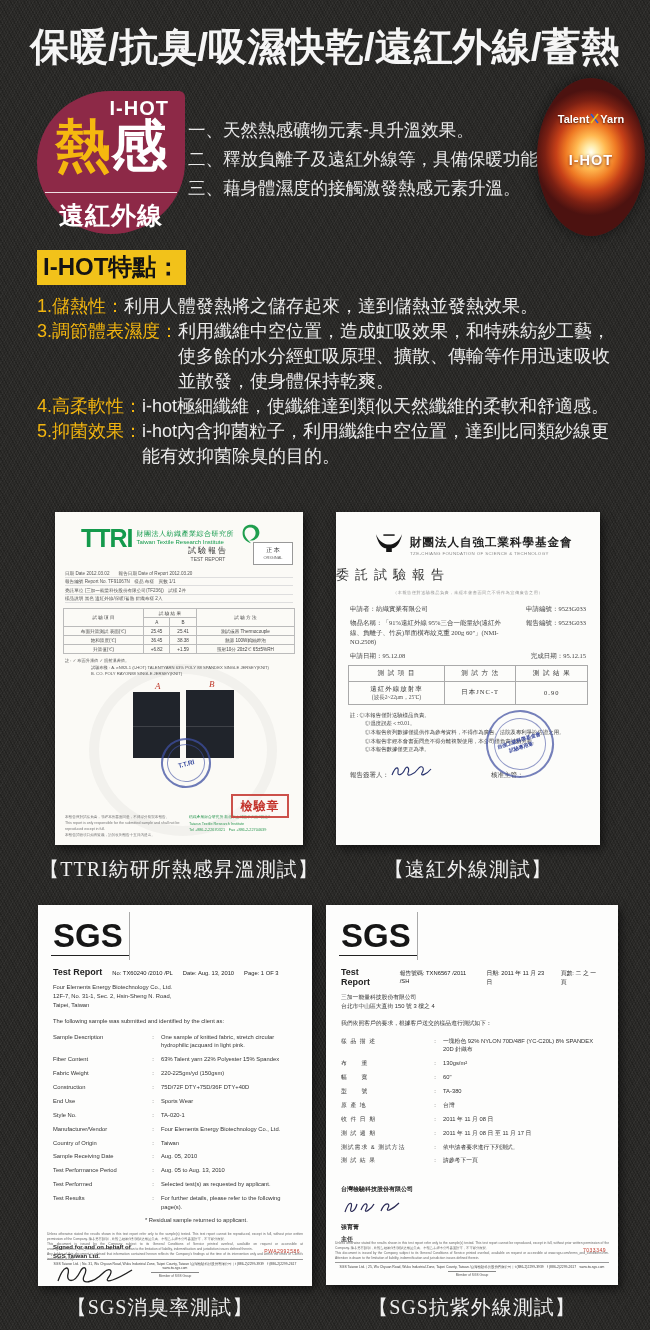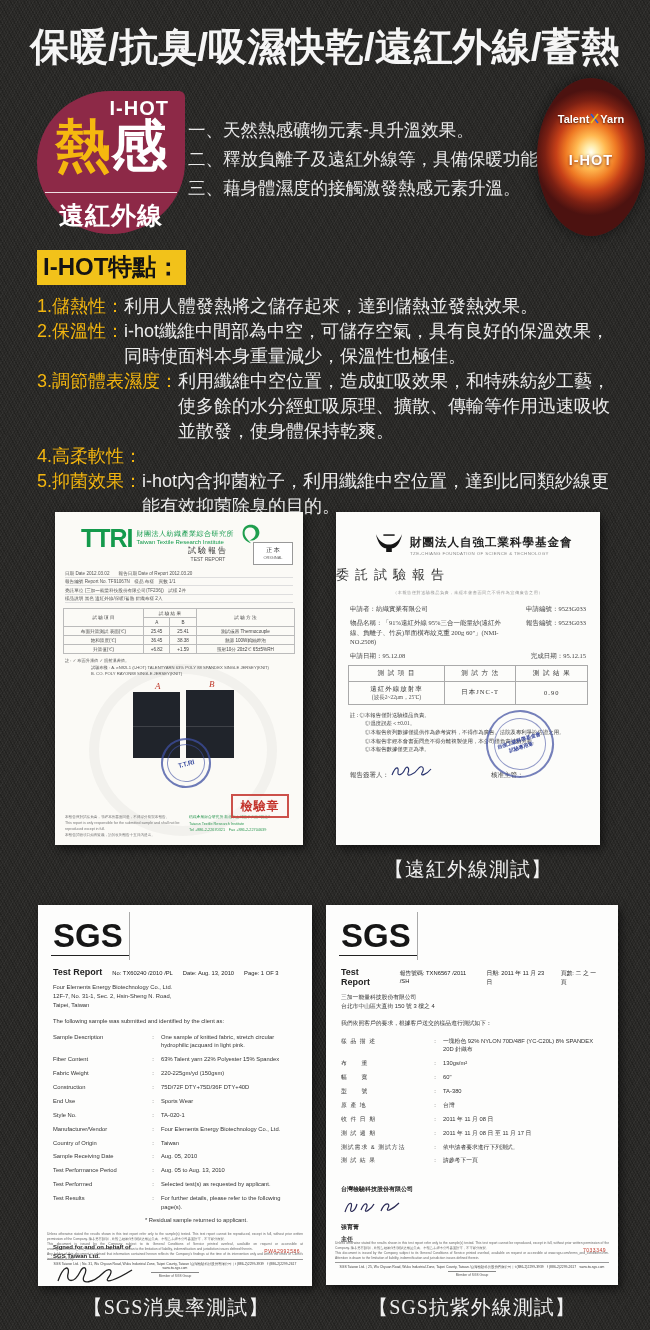--- a/index.html
+++ b/index.html
@@ -50,21 +50,21 @@
   .cert{position:absolute;background:#fbfaf6;box-shadow:3px 4px 9px rgba(0,0,0,.55);overflow:hidden;}
   #cert-ttri{left:55px;top:512px;width:248px;height:333px;}
   #cert-tze{left:336px;top:512px;width:264px;height:333px;background:#fcfcfa;}
   #cert-sgs-left{left:38px;top:905px;width:274px;height:381px;background:#fdfdfc;}
   #cert-sgs-right{left:326px;top:905px;width:292px;height:380px;background:#fdfdfc;}
 
   .photo-caption{position:absolute;text-align:center;color:#f0f0f0;font-family:"Liberation Serif",serif;
     font-size:20px;letter-spacing:1px;white-space:nowrap;}
   #cap1{left:31px;top:856px;width:296px;}
   #cap2{left:346px;top:856px;width:244px;}
-  #cap3{left:28px;top:1294px;width:296px;}
+  #cap3{left:12px;top:1294px;width:296px;}
   #cap4{left:330px;top:1294px;width:284px;}
 
   
   .ttri-head{display:flex;align-items:flex-start;padding:14px 8px 0 26px;}
   .ttri-logo{font-size:25px;font-weight:900;color:#149a4c;letter-spacing:-1px;line-height:1;}
   .ttri-org{margin-left:4px;margin-top:3px;}
   .ttri-org-zh{font-size:7px;color:#149a4c;letter-spacing:.5px;}
   .ttri-org-en{font-size:6px;color:#149a4c;}
   .ttri-swirl{margin-left:6px;margin-top:-3px;}
   .ttri-report{margin:-6px 0 0 118px;text-align:center;width:70px;}
@@ -188,32 +188,29 @@
   </div>
 
   <div class="features">
     <span class="features-heading">I-HOT特點：</span>
     <div class="feature-list">
   <div class="feature">
     <span class="flabel">1.儲熱性：</span>
     <span class="ftext">利用人體發熱將之儲存起來，達到儲熱並發熱效果。</span>
   </div>
 
-  <div class="feature">
-    <span class="flabel">2.保溫性：</span>
-    <span class="ftext">i-hot纖維中間部為中空，可儲存空氣，具有良好的保溫效果，同時使面料本身重量減少，保溫性也極佳。</span>
-  </div>
 
   <div class="feature">
     <span class="flabel">3.調節體表濕度：</span>
     <span class="ftext">利用纖維中空位置，造成虹吸效果，和特殊紡紗工藝，使多餘的水分經虹吸原理、擴散、傳輸等作用迅速吸收並散發，使身體保持乾爽。</span>
   </div>
 
   <div class="feature">
     <span class="flabel">4.高柔軟性：</span>
+    <span class="ftext">i-hot極細纖維，使纖維達到類似天然纖維的柔軟和舒適感。</span>
   </div>
 
   <div class="feature">
     <span class="flabel">5.抑菌效果：</span>
     <span class="ftext">i-hot內含抑菌粒子，利用纖維中空位置，達到比同類紗線更能有效抑菌除臭的目的。</span>
   </div>
 </div>
   </div>
 
   <div class="cert" id="cert-ttri">
@@ -380,20 +377,21 @@
           </svg>
       </span>
       <span class="approver">核准主管：</span>
     </div>
     <div class="round-stamp tze-stamp">
       <span>自強工業科學基金會</span>
       <span>試驗專用章</span>
     </div>
   </div>
 
+  <div class="photo-caption" id="cap1">【TTRI紡研所熱感昇溫測試】</div>
   <div class="photo-caption" id="cap2">【遠紅外線測試】</div>
 
   <div class="cert" id="cert-sgs-left">
     <div class="sgs-pad">
       <span class="sgs-logo">SGS</span>
       <div class="sgs-header">
         <span class="tr">Test Report</span>
         <span>No: TX60240 /2010 /PL</span>
         <span>Date: Aug. 13, 2010</span>
         <span>Page: 1 OF 3</span>

